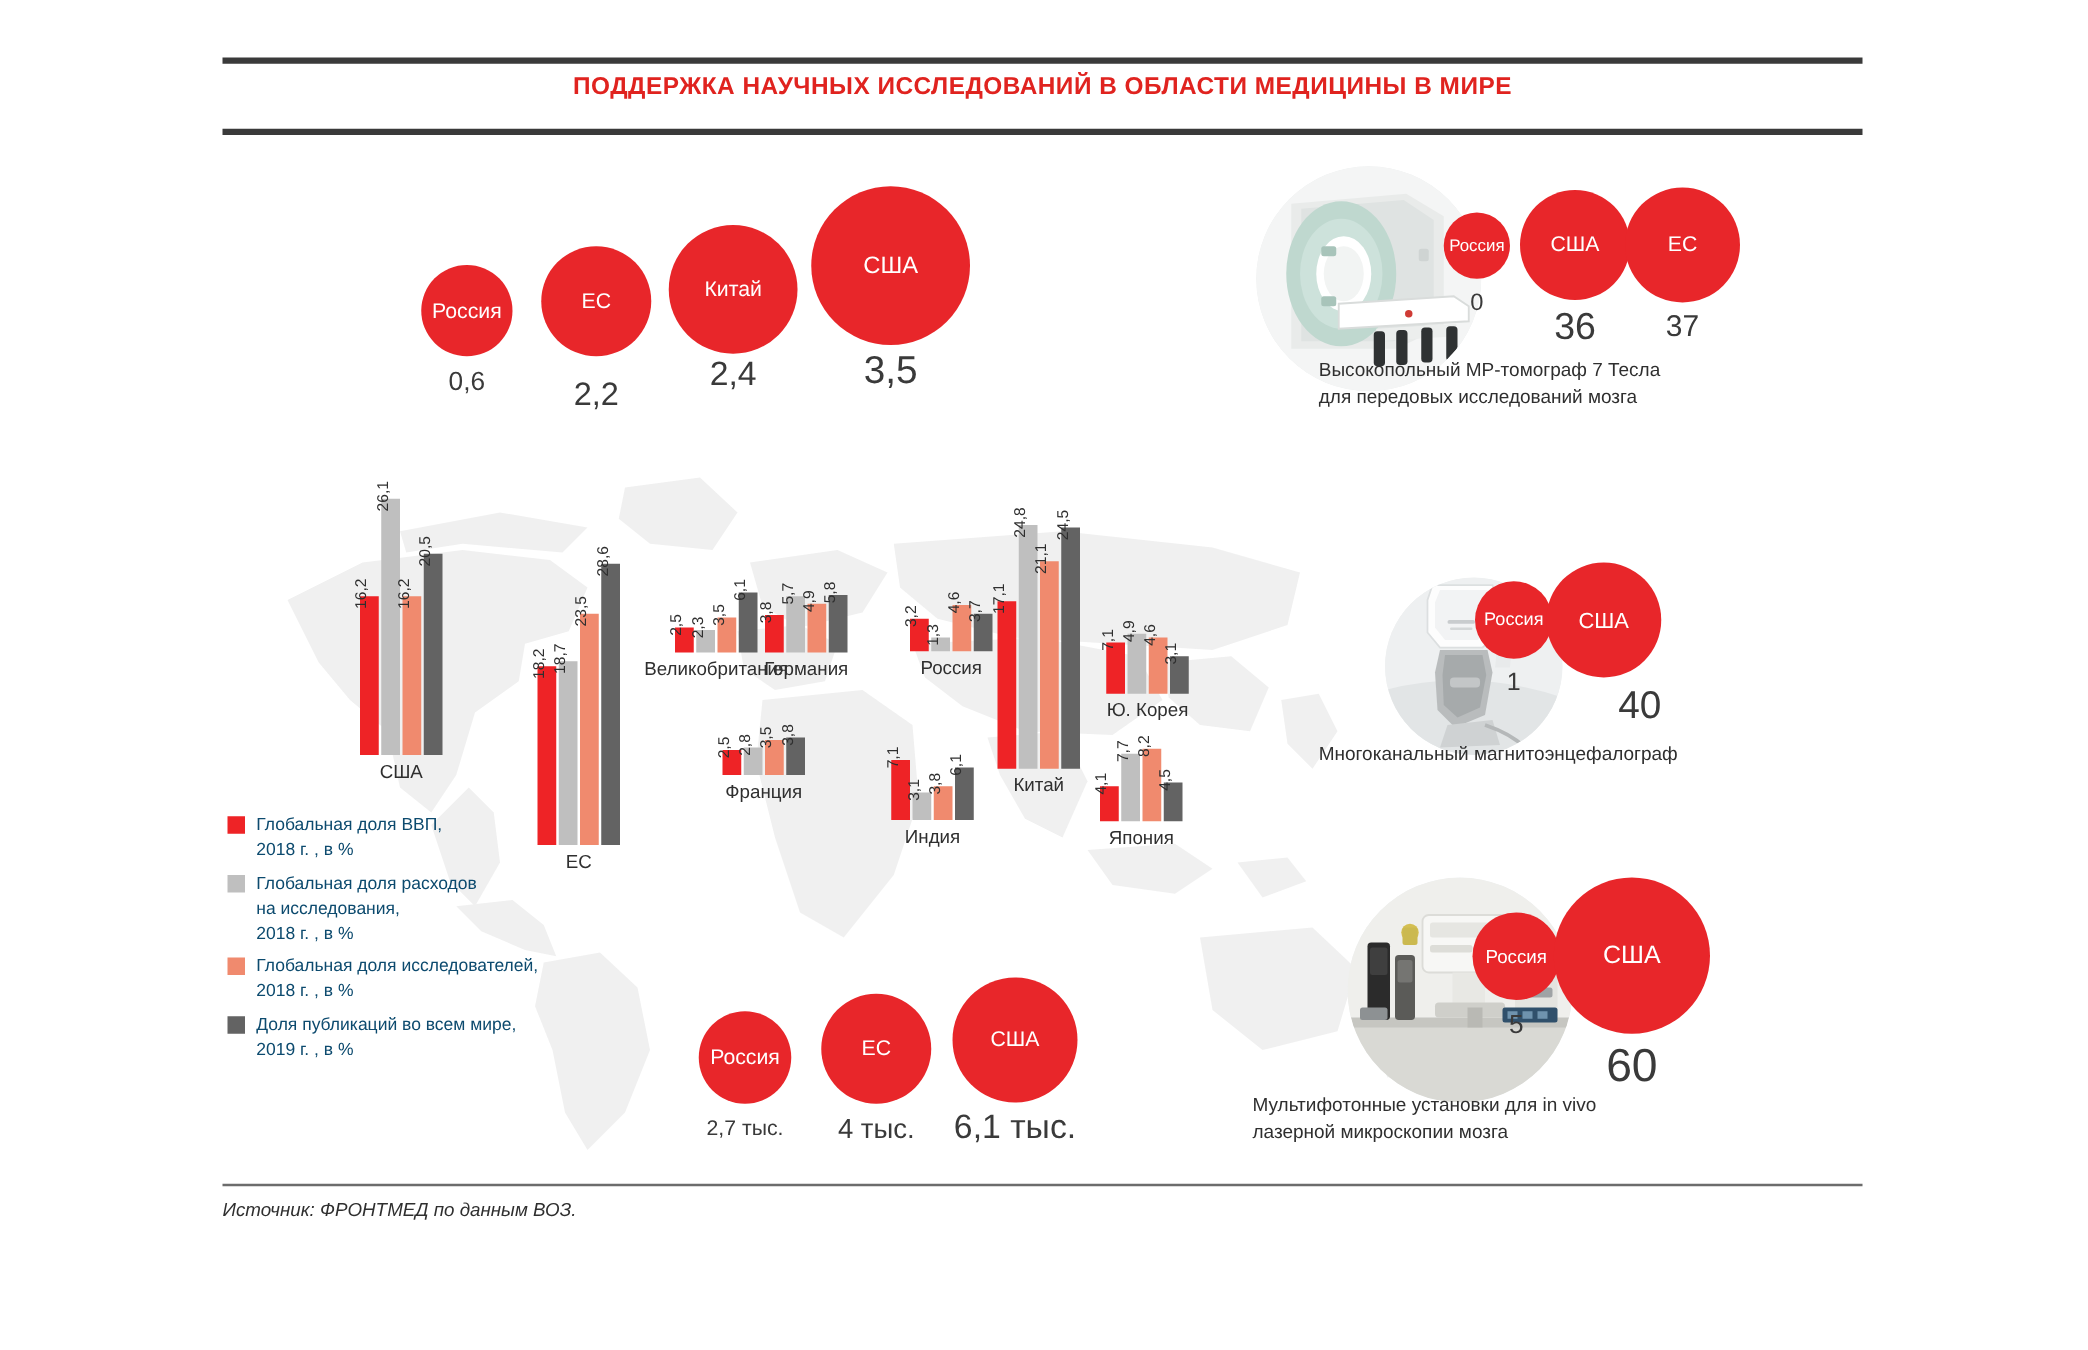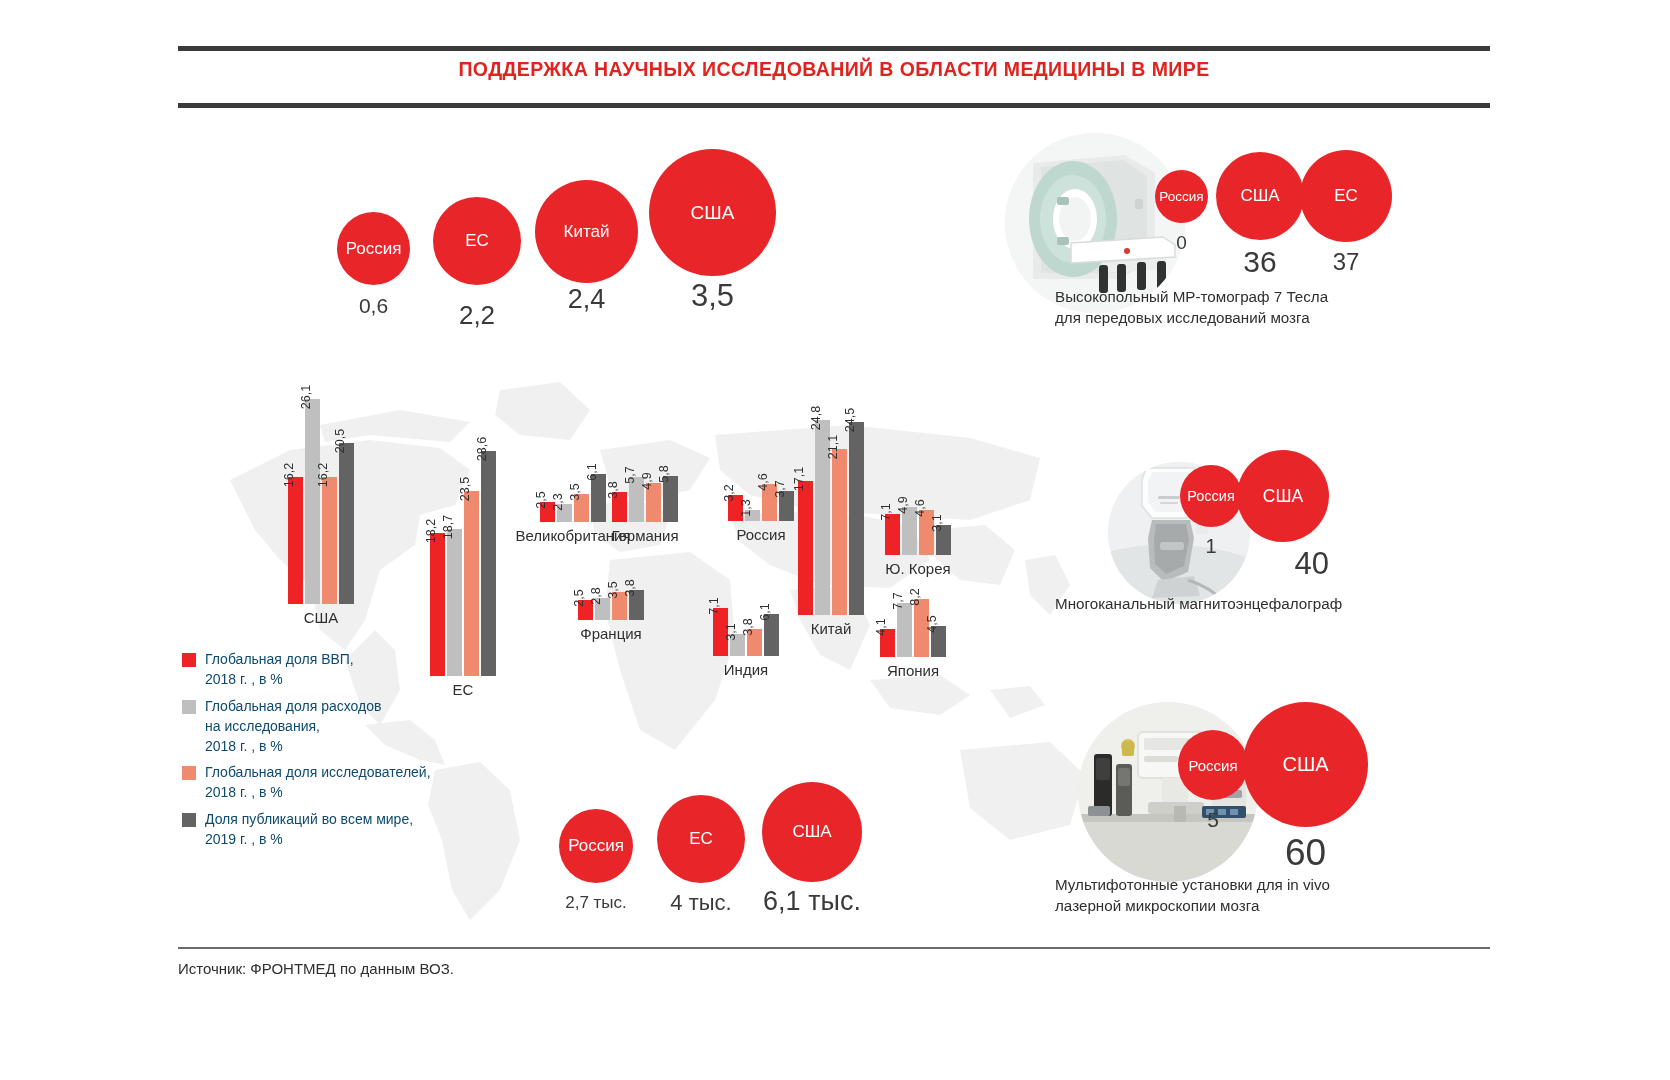--- a/index.html
+++ b/index.html
@@ -88,21 +88,21 @@
     background: #eef0f0;
   }
   .cap {
     position: absolute; font-size: 15.2px; line-height: 1.38; color: #2f2f2f;
   }
 
   
   .rule.foot { top: 947px; height: 2px; background: #6c6c6c; }
   #source {
     position: absolute; left: 178px; top: 960px;
-    font-size: 15px; color: #2f2f2f;
+    font-style: italic; font-size: 15px; color: #2f2f2f;
   }
 </style>
 </head>
 <body>
 
 <div id="root">
 
   <div class="rule top"></div>
   <div class="page-title">ПОДДЕРЖКА НАУЧНЫХ ИССЛЕДОВАНИЙ В ОБЛАСТИ МЕДИЦИНЫ В МИРЕ</div>
   <div class="rule bottom"></div>
@@ -542,18 +542,18 @@
   <div class="bubble" style="left:1178px; top:730px; width:70px; height:70px; font-size:15px;">
     <span>Россия</span>
   </div>
   <div class="bubble-val" style="left:1178px; top:808px; width:70px; font-size:21px;">5</div>
 
   <div class="bubble" style="left:1243px; top:702px; width:125px; height:125px; font-size:20px;">
     <span>США</span>
   </div>
   <div class="bubble-val" style="left:1243px; top:832px; width:125px; font-size:37px;">60</div>
 
-  <div class="cap" style="left:1055px; top:875px; width:380px;">Мультифотонные установки для in vivo<br>лазерной микроскопии мозга</div>
+  <div class="cap" style="left:1002px; top:875px; width:380px;">Мультифотонные установки для in vivo<br>лазерной микроскопии мозга</div>
 
   <div class="rule foot"></div>
   <div id="source">Источник: ФРОНТМЕД по данным ВОЗ.</div>
 
 </div>
 
 </body></html>

